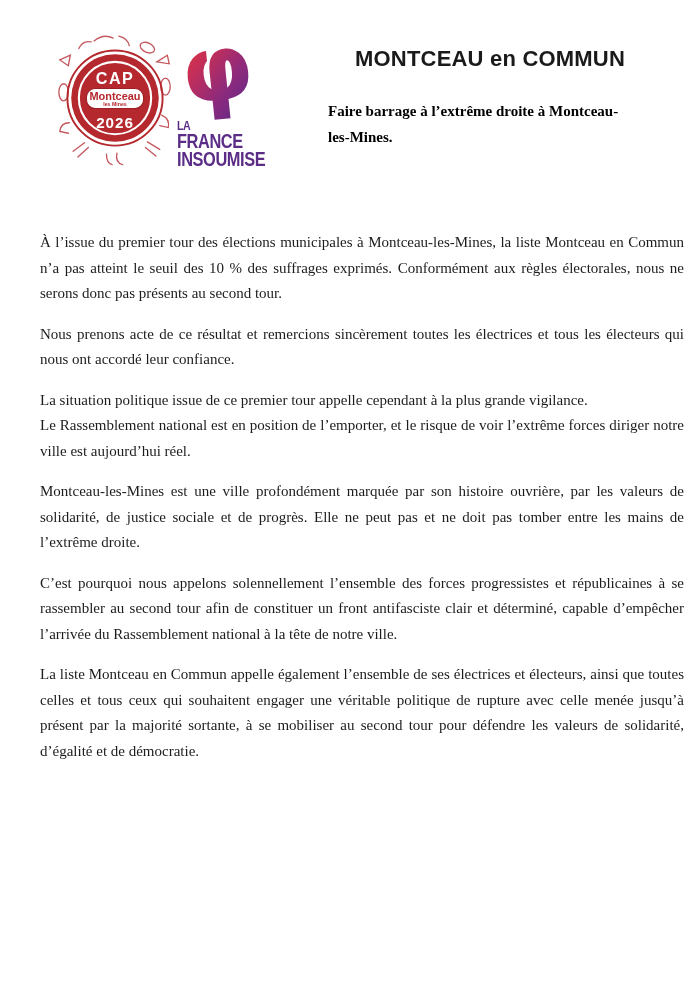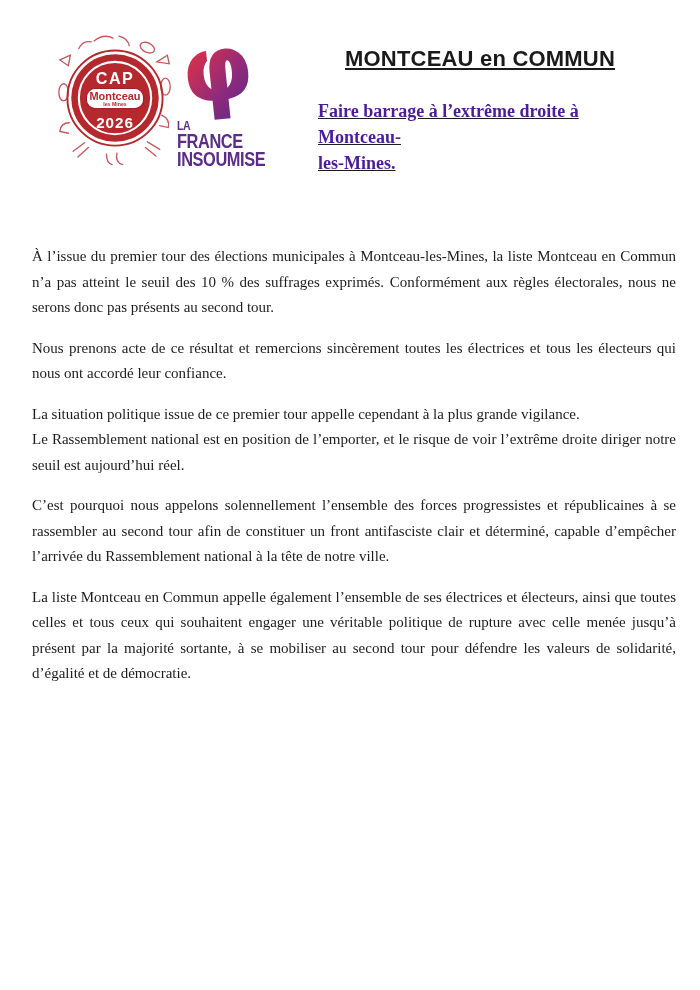--- a/index.html
+++ b/index.html
@@ -22,53 +22,51 @@
   }
   .lfi-logo {
     position: absolute;
     left: 174px;
     top: 28px;
     width: 95px;
     height: 142px;
   }
   .title-block {
     position: absolute;
-    left: 310px;
+    left: 320px;
     top: 46px;
     width: 340px;
-    text-decoration: underline;
   }
   .title-block h1 {
     margin: 0;
     font-family: "Liberation Sans", sans-serif;
     font-size: 22px;
     line-height: 26px;
     font-weight: 700;
     text-align: center;
     color: #1a1a1a;
     letter-spacing: 0.2px;
   }
   .title-block h2 {
     margin: 26px 0 0 0;
     padding-left: 8px;
     font-family: "Liberation Serif", serif;
-    font-size: 18px;
+    font-size: 15px;
     line-height: 26px;
     font-weight: 700;
-    color: #4c1d95;
+    color: #000000;
     white-space: pre-line;
     text-align: left;
   }
   
   .content {
     position: absolute;
     top: 230px;
-    left: 32px;
+    left: 40px;
     width: 644px;
-    margin-top: 14px;
   }
   .content p {
     margin: 0 0 15px 0;
     font-size: 15px;
     line-height: 25.5px;
     text-align: justify;
     white-space: pre-line;
   }
 </style>
 </head>
@@ -122,18 +120,19 @@
   <div class="title-block">
     <h1>MONTCEAU en COMMUN</h1>
     <h2>Faire barrage à l’extrême droite à Montceau-
 les-Mines.</h2>
   </div>
 
   <main class="content">
     <p>À l’issue du premier tour des élections municipales à Montceau-les-Mines, la liste Montceau en Commun n’a pas atteint le seuil des 10 % des suffrages exprimés. Conformément aux règles électorales, nous ne serons donc pas présents au second tour.</p>
     <p>Nous prenons acte de ce résultat et remercions sincèrement toutes les électrices et tous les électeurs qui nous ont accordé leur confiance.</p>
     <p>La situation politique issue de ce premier tour appelle cependant à la plus grande vigilance.
-Le Rassemblement national est en position de l’emporter, et le risque de voir l’extrême droite diriger notre seuil est aujourd’hui réel.</p>
+Le Rassemblement national est en position de l’emporter, et le risque de voir l’extrême forces diriger notre ville est aujourd’hui réel.</p>
+    <p>Montceau-les-Mines est une ville profondément marquée par son histoire ouvrière, par les valeurs de solidarité, de justice sociale et de progrès. Elle ne peut pas et ne doit pas tomber entre les mains de l’extrême droite.</p>
     <p>C’est pourquoi nous appelons solennellement l’ensemble des forces progressistes et républicaines à se rassembler au second tour afin de constituer un front antifasciste clair et déterminé, capable d’empêcher l’arrivée du Rassemblement national à la tête de notre ville.</p>
     <p>La liste Montceau en Commun appelle également l’ensemble de ses électrices et électeurs, ainsi que toutes celles et tous ceux qui souhaitent engager une véritable politique de rupture avec celle menée jusqu’à présent par la majorité sortante, à se mobiliser au second tour pour défendre les valeurs de solidarité, d’égalité et de démocratie.</p>
   </main>
 
 </div>
 
 </body></html>

